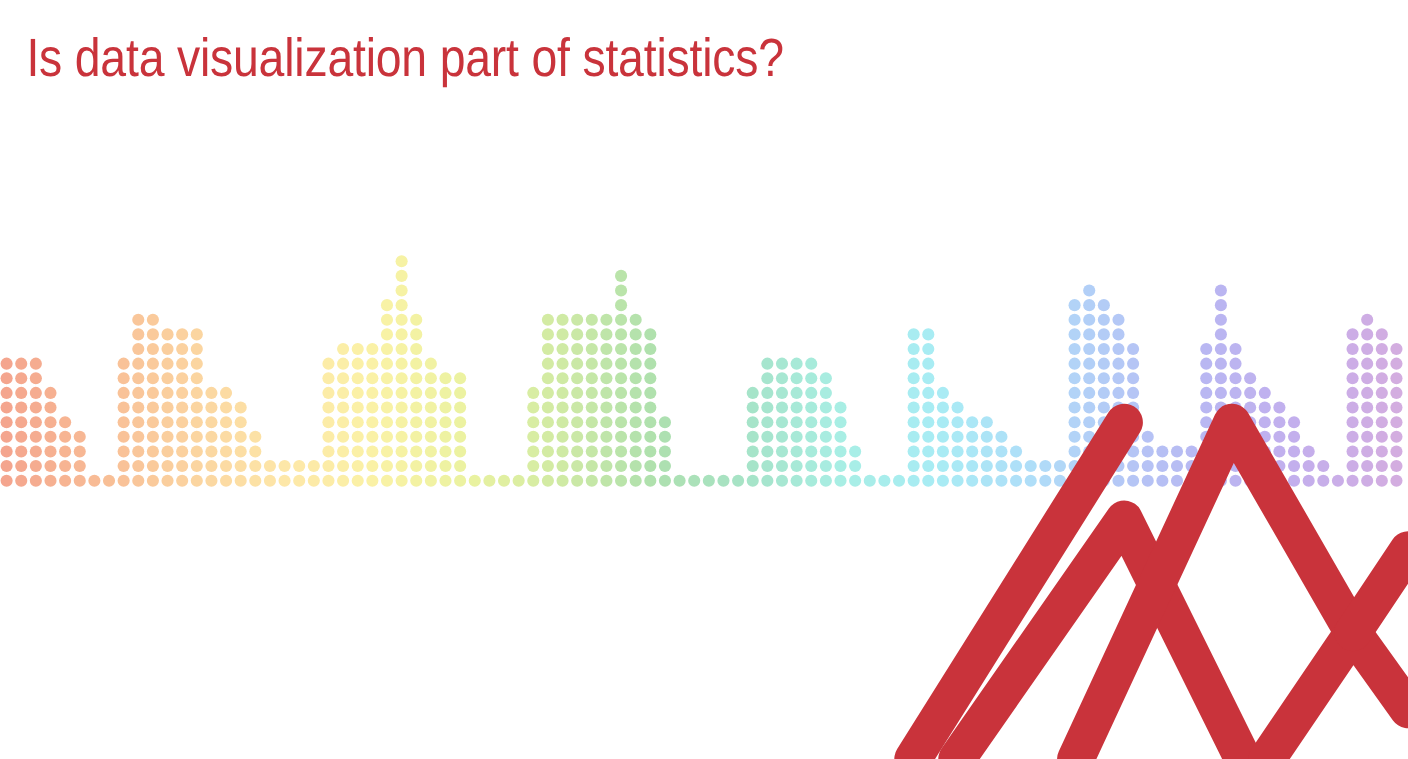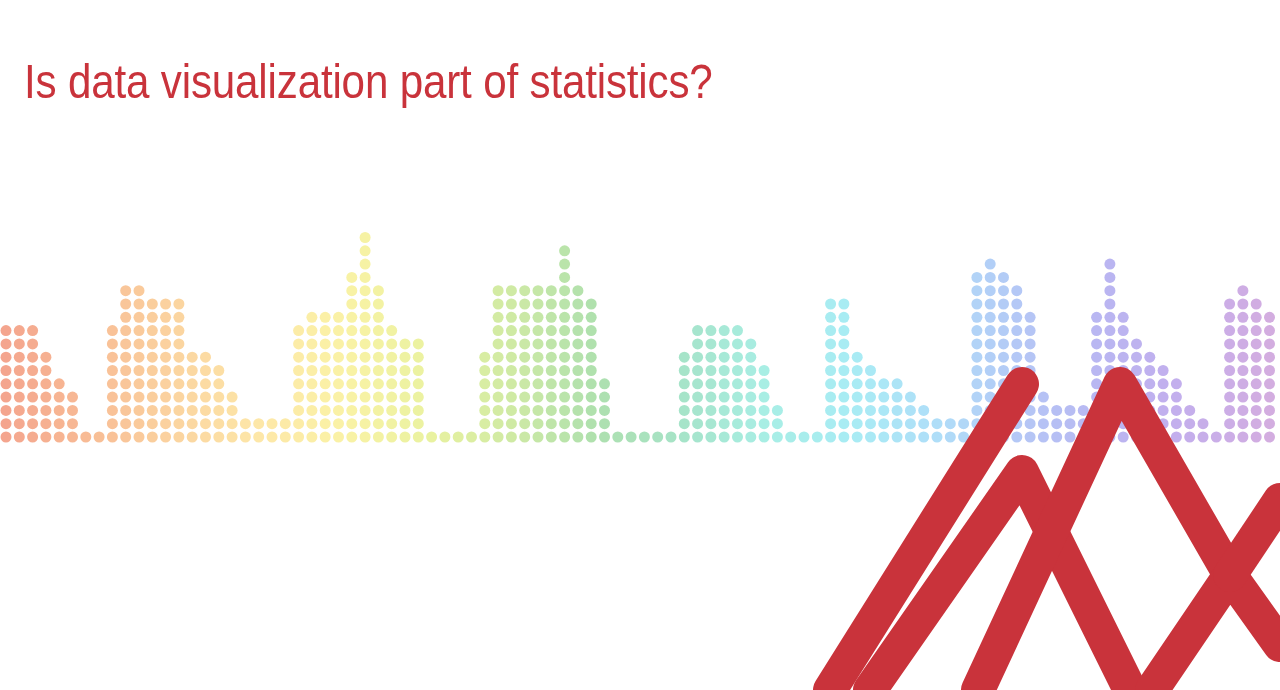--- a/index.html
+++ b/index.html
@@ -24,21 +24,20 @@
     overflow: hidden;
   }
 
   
   #title-block {
     position: absolute;
     left: 24px;
     top: 24px;
     width: 1180px;
     height: 62px;
-    margin-top: 28px;
   }
   #slide-title {
     margin: 0;
     font-family: "Liberation Sans Narrow", "Liberation Sans", "DejaVu Sans", sans-serif;
     font-size: 49px;
     line-height: 58px;
     font-weight: 400;
     letter-spacing: -0.2px;
     transform: scaleX(0.86);
     transform-origin: left center;

